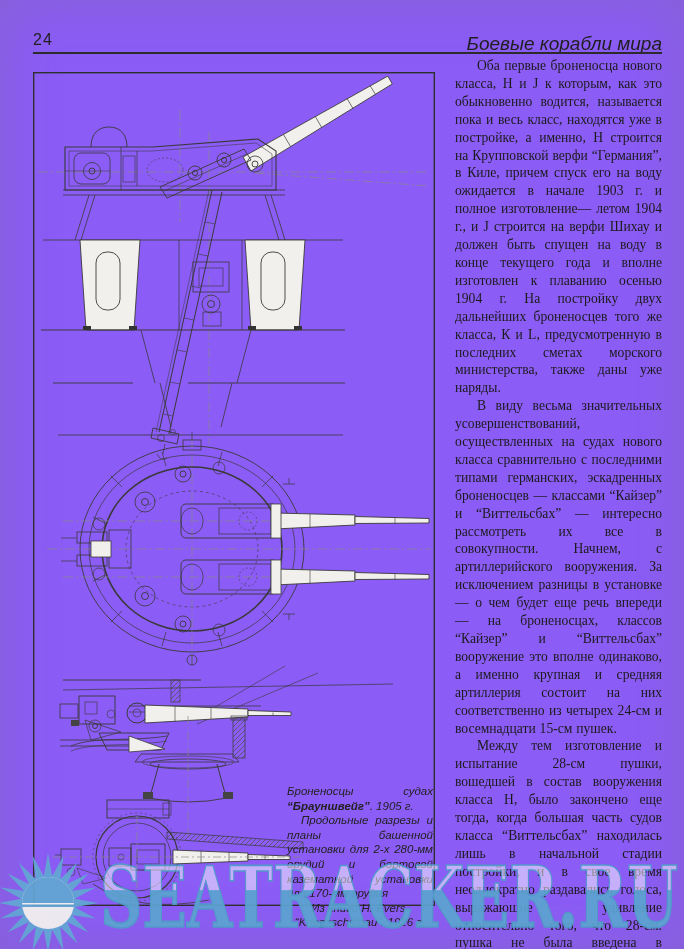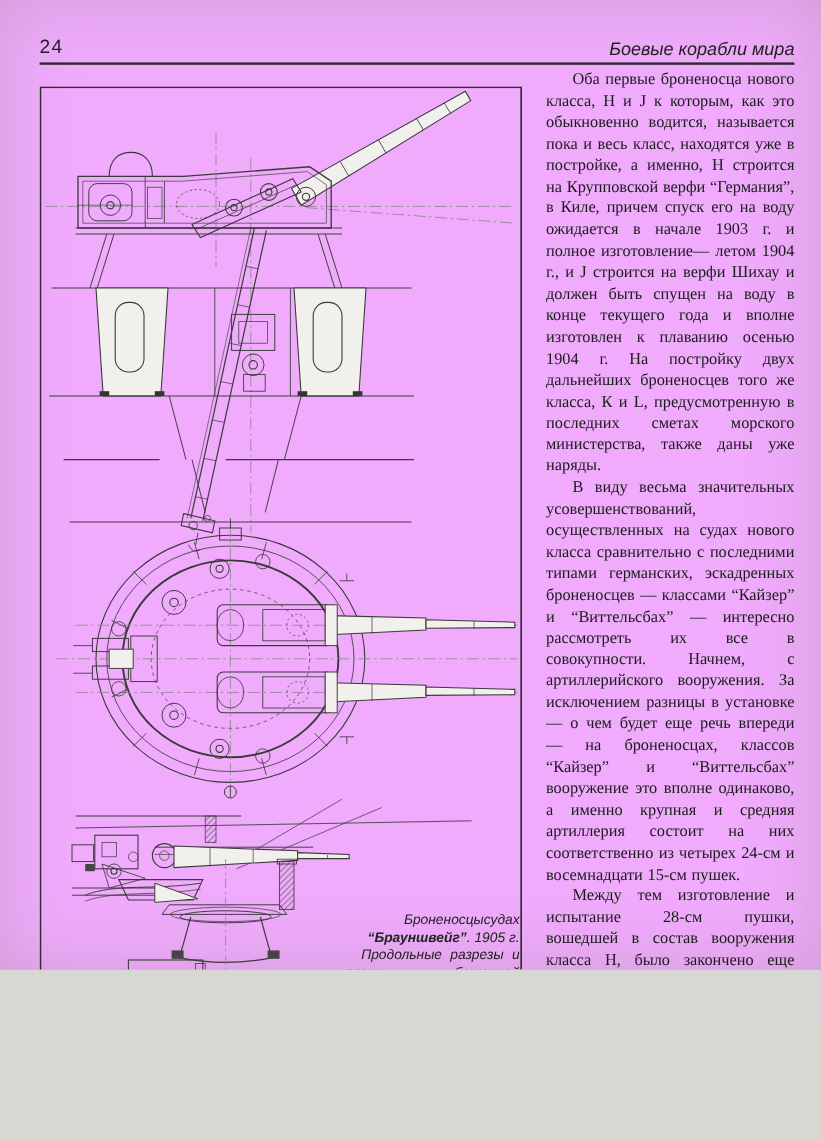--- a/index.html
+++ b/index.html
@@ -1,28 +1,28 @@
 <!DOCTYPE html>
 <html><head>
 <meta charset="utf-8">
 <style>
   html,body{margin:0;padding:0;}
   body{background:#d8d7d3;font-family:"Liberation Sans",sans-serif;}
-  #page{position:relative;width:684px;height:808px;background:#f0abfc;overflow:hidden;
+  #page{position:relative;width:684px;height:949px;background:#8b5cf6;overflow:hidden;
         box-shadow:inset 0 0 60px rgba(120,115,105,.25);}
   
   .pagenum{position:absolute;left:33px;top:31px;font-size:16px;color:#1f1f1f;letter-spacing:1px;}
-  .runhead{position:absolute;right:22px;top:33px;font-size:15px;font-style:italic;color:#1f1f1f;}
+  .runhead{position:absolute;right:22px;top:33px;font-size:19px;font-style:italic;color:#1f1f1f;}
   .rule{position:absolute;left:33px;top:52px;width:629px;height:2px;background:#2c2c2c;}
   
   .figsvg{position:absolute;left:33px;top:72px;width:402px;height:834px;}
   .caption{position:absolute;left:287px;top:760px;width:146px;font-size:11.5px;font-style:italic;
            line-height:14.6px;color:#222;}
-  .caption .l1{display:flex;justify-content:flex-end;}
-  .caption .l2{text-align:right;white-space:nowrap;}
+  .caption .l1{display:flex;justify-content:space-between;margin-top:24px;}
+  .caption .l2{text-align:left;white-space:nowrap;}
   .caption .b{font-weight:bold;}
   .caption p{margin:0;text-align:justify;}
   .caption .src{text-align:center;}
   
   .column{position:absolute;left:455px;top:57px;width:207px;font-family:"Liberation Serif",serif;
           font-size:13.6px;line-height:17.9px;color:#1b1b1b;text-align:justify;}
   .column p{margin:0;text-indent:22px;word-spacing:.5px;}
   
   .watermark{position:absolute;left:0;top:851px;width:684px;height:98px;opacity:.93;pointer-events:none;}
 </style>

